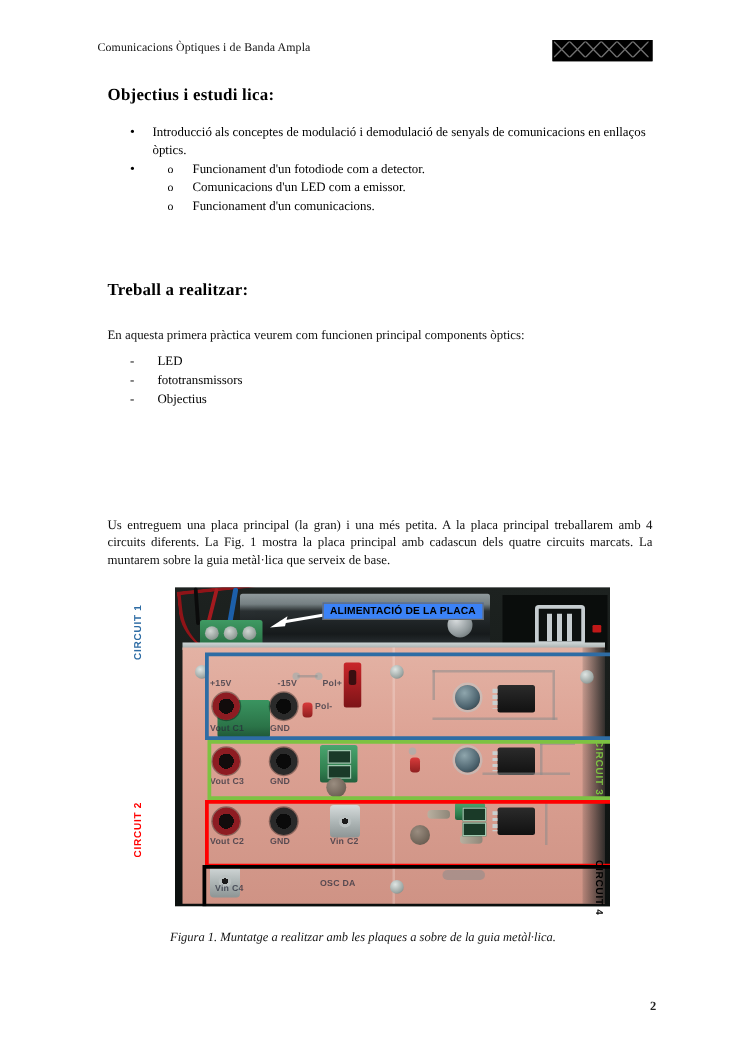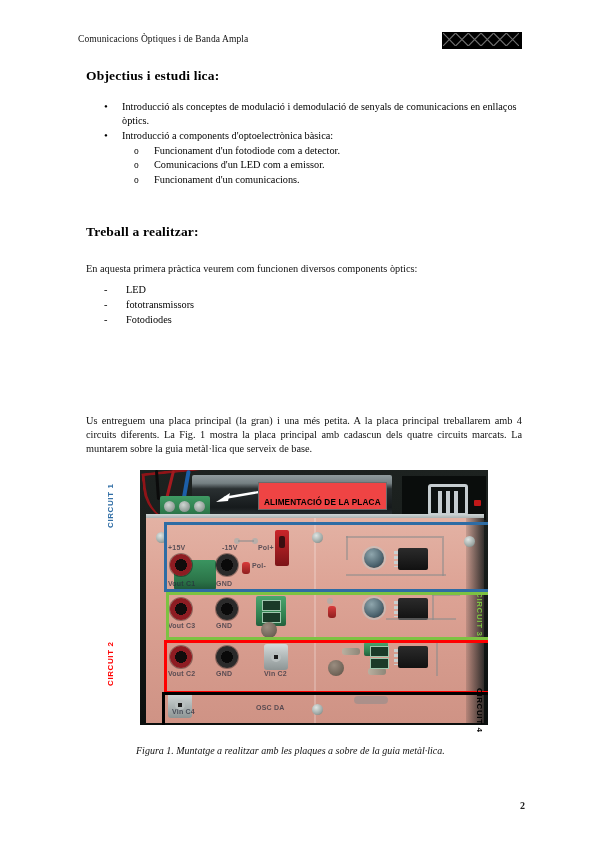--- a/index.html
+++ b/index.html
@@ -468,23 +468,23 @@
     color: rgba(40,45,60,.72);
     white-space: nowrap;
     letter-spacing: .2px;
   }
 
   
   .callout {
     position: absolute;
     left: 118px;
     top: 12px;
-    background: #ef4444;
+    background: #3b82f6;
     border: 1px solid #6b6b6b;
-    padding: 15px 5px 2px 5px;
+    padding: 1px 5px 2px 5px;
     font-family: "Liberation Sans", sans-serif;
     font-weight: bold;
     font-size: 8.2px;
     letter-spacing: .15px;
     color: #000;
     white-space: nowrap;
   }
   .callout-arrow { position: absolute; left: 70px; top: 14px; width: 56px; height: 22px; }
 
   
@@ -575,54 +575,53 @@
 
   <div class="h1" id="heading-objectius">Objectius i estudi lica:</div>
 
   <ul class="ul1">
     <li>
       <span class="bullet">•</span>
       <span>Introducció als conceptes de modulació i demodulació de senyals de comunicacions en enllaços òptics.</span>
     </li>
     <li>
       <span class="bullet">•</span>
-      <span>Introducció a components d'optoelectrònica bàsica:</span>
       <ul class="ul2">
         <li>
           <span class="bullet-o">o</span>
           <span>Funcionament d'un fotodiode com a detector.</span>
         </li>
         <li>
           <span class="bullet-o">o</span>
           <span>Comunicacions d'un LED com a emissor.</span>
         </li>
         <li>
           <span class="bullet-o">o</span>
           <span>Funcionament d'un comunicacions.</span>
         </li>
       </ul>
     </li>
   </ul>
 
   <div class="h1" id="heading-treball">Treball a realitzar:</div>
 
-  <div class="body-text" id="para-intro">En aquesta primera pràctica veurem com funcionen diversos components òptics:</div>
+  <div class="body-text" id="para-intro">En aquesta primera pràctica veurem com funcionen principal components òptics:</div>
 
   <ul class="ul-dash">
     <li>
       <span class="dash">-</span>
       <span>LED</span>
     </li>
     <li>
       <span class="dash">-</span>
       <span>fototransmissors</span>
     </li>
     <li>
       <span class="dash">-</span>
-      <span>Fotodiodes</span>
+      <span>Objectius</span>
     </li>
   </ul>
 
 
   <div class="body-text" id="para-entregue">Us entreguem una placa principal (la gran) i una més petita. A la placa principal treballarem amb 4 circuits diferents. La Fig. 1 mostra la placa principal amb cadascun dels quatre circuits marcats. La muntarem sobre la guia metàl·lica que serveix de base.</div>
 
   <div class="figure">
     <div class="photo">
       <div class="photo-bg"></div>
 

